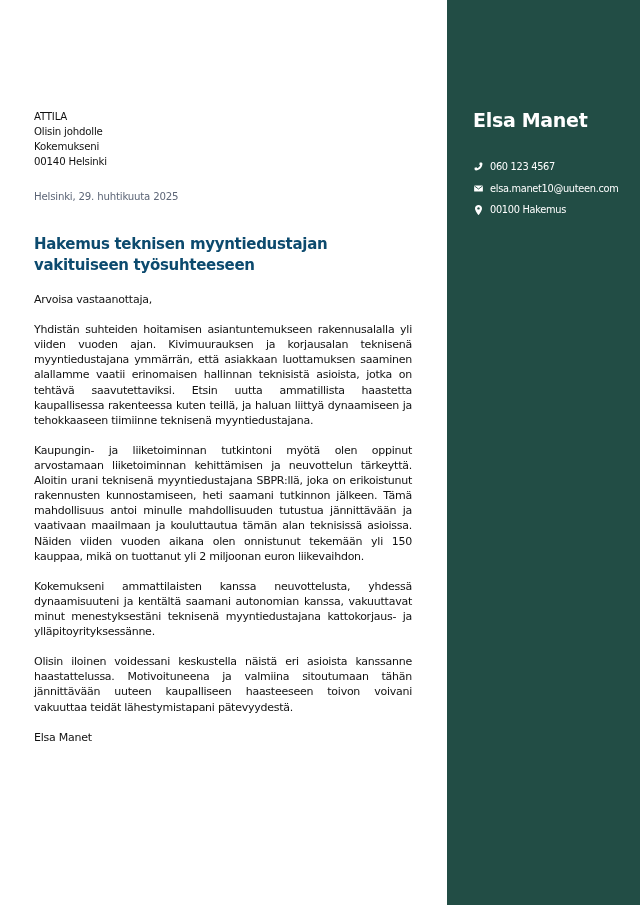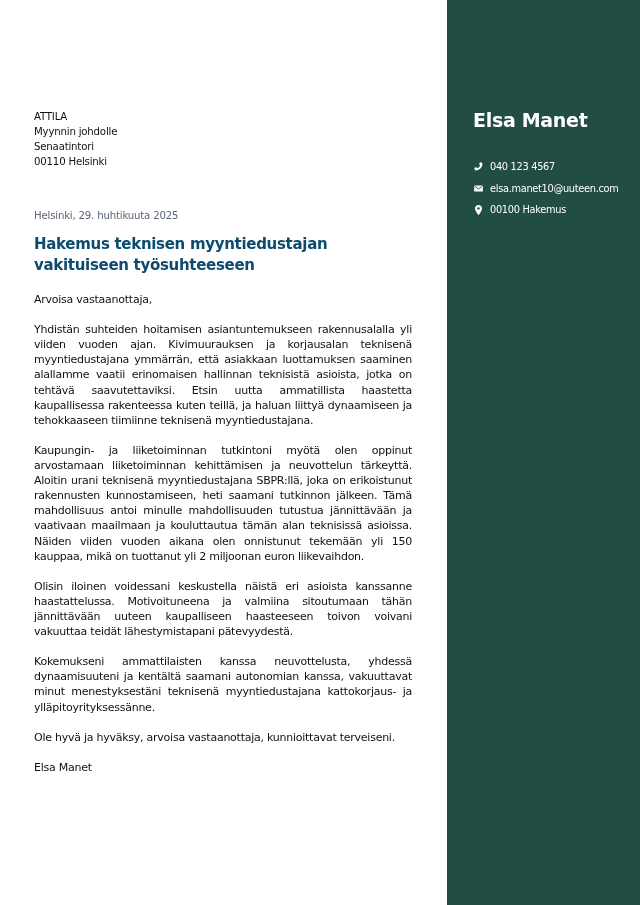--- a/index.html
+++ b/index.html
@@ -17,21 +17,21 @@
     position: absolute; left: 447px; top: 0; width: 193px; height: 905px;
     background: #224d45;
     color: #ffffff;
   }
   .recipient {
     position: absolute; left: 34px; top: 109px;
     font-size: 10.2px; line-height: 15px; letter-spacing: -0.2px;
   }
   .recipient div { white-space: nowrap; }
   .date {
-    position: absolute; left: 34px; top: 208px;
+    position: absolute; left: 34px; top: 189px;
     font-size: 10.2px; line-height: 15px; color: #5d6677; letter-spacing: -0.2px;
   }
   .title {
     position: absolute; left: 34px; top: 234px; width: 385px;
     font-size: 15px; line-height: 21px; font-weight: bold; letter-spacing: -0.3px;
     color: #0c4a6e;
   }
   .body {
     position: absolute; left: 34px; top: 292px; width: 378px;
     font-size: 11px; line-height: 15.1px; letter-spacing: -0.25px;
@@ -55,51 +55,50 @@
     align-items: center; justify-content: center;
   }
   .contact-row .ic svg { display: block; }
 </style>
 </head>
 <body>
 
 <div class="main">
   <div class="recipient">
     <div>ATTILA</div>
-    <div>Myynnin johdolle</div>
-    <div>Senaatintori</div>
-    <div>00110 Helsinki</div>
+    <div>Olisin johdolle</div>
+    <div>Kokemukseni</div>
+    <div>00140 Helsinki</div>
   </div>
 
   <div class="date">Helsinki, 29. huhtikuuta 2025</div>
 
   <div class="title">Hakemus teknisen myyntiedustajan vakituiseen työsuhteeseen</div>
 
   <div class="body">
     <p class="nojust">Arvoisa vastaanottaja,</p>
     <p>Yhdistän suhteiden hoitamisen asiantuntemukseen rakennusalalla yli viiden vuoden ajan. Kivimuurauksen ja korjausalan teknisenä myyntiedustajana ymmärrän, että asiakkaan luottamuksen saaminen alallamme vaatii erinomaisen hallinnan teknisistä asioista, jotka on tehtävä saavutettaviksi. Etsin uutta ammatillista haastetta kaupallisessa rakenteessa kuten teillä, ja haluan liittyä dynaamiseen ja tehokkaaseen tiimiinne teknisenä myyntiedustajana.</p>
     <p>Kaupungin- ja liiketoiminnan tutkintoni myötä olen oppinut arvostamaan liiketoiminnan kehittämisen ja neuvottelun tärkeyttä. Aloitin urani teknisenä myyntiedustajana SBPR:llä, joka on erikoistunut rakennusten kunnostamiseen, heti saamani tutkinnon jälkeen. Tämä mahdollisuus antoi minulle mahdollisuuden tutustua jännittävään ja vaativaan maailmaan ja kouluttautua tämän alan teknisissä asioissa. Näiden viiden vuoden aikana olen onnistunut tekemään yli 150 kauppaa, mikä on tuottanut yli 2 miljoonan euron liikevaihdon.</p>
+    <p>Kokemukseni ammattilaisten kanssa neuvottelusta, yhdessä dynaamisuuteni ja kentältä saamani autonomian kanssa, vakuuttavat minut menestyksestäni teknisenä myyntiedustajana kattokorjaus- ja ylläpitoyrityksessänne.</p>
     <p>Olisin iloinen voidessani keskustella näistä eri asioista kanssanne haastattelussa. Motivoituneena ja valmiina sitoutumaan tähän jännittävään uuteen kaupalliseen haasteeseen toivon voivani vakuuttaa teidät lähestymistapani pätevyydestä.</p>
-    <p>Kokemukseni ammattilaisten kanssa neuvottelusta, yhdessä dynaamisuuteni ja kentältä saamani autonomian kanssa, vakuuttavat minut menestyksestäni teknisenä myyntiedustajana kattokorjaus- ja ylläpitoyrityksessänne.</p>
-    <p class="nojust">Ole hyvä ja hyväksy, arvoisa vastaanottaja, kunnioittavat terveiseni.</p>
     <p class="nojust">Elsa Manet</p>
   </div>
 </div>
 
 <div class="sidebar">
   <div class="name">Elsa Manet</div>
 
   <div class="contact">
     <div class="contact-row">
       <span class="ic">
         <svg width="9" height="9" viewBox="0 0 10 10">
           <path d="M2.2 0.6 L3.6 0.6 L4.2 2.8 L3.1 3.6 C3.7 5 4.9 6.2 6.4 6.9 L7.2 5.8 L9.4 6.4 L9.4 7.8 C9.4 8.8 8.6 9.4 7.8 9.4 C3.9 9.1 0.9 6.1 0.6 2.2 C0.6 1.3 1.2 0.6 2.2 0.6 Z" fill="#ffffff" transform="scale(-1,1) translate(-10,0)"></path>
         </svg>
       </span>
-      <span>040 123 4567</span>
+      <span>060 123 4567</span>
     </div>
     <div class="contact-row">
       <span class="ic">
         <svg width="9" height="7" viewBox="0 0 10 8">
           <rect x="0" y="0.5" width="10" height="7" rx="0.6" fill="#ffffff"></rect>
           <path d="M0.3 1 L5 4.6 L9.7 1" stroke="#224d45" stroke-width="1" fill="none"></path>
         </svg>
       </span>
       <span>elsa.manet10@uuteen.com</span>
     </div>

